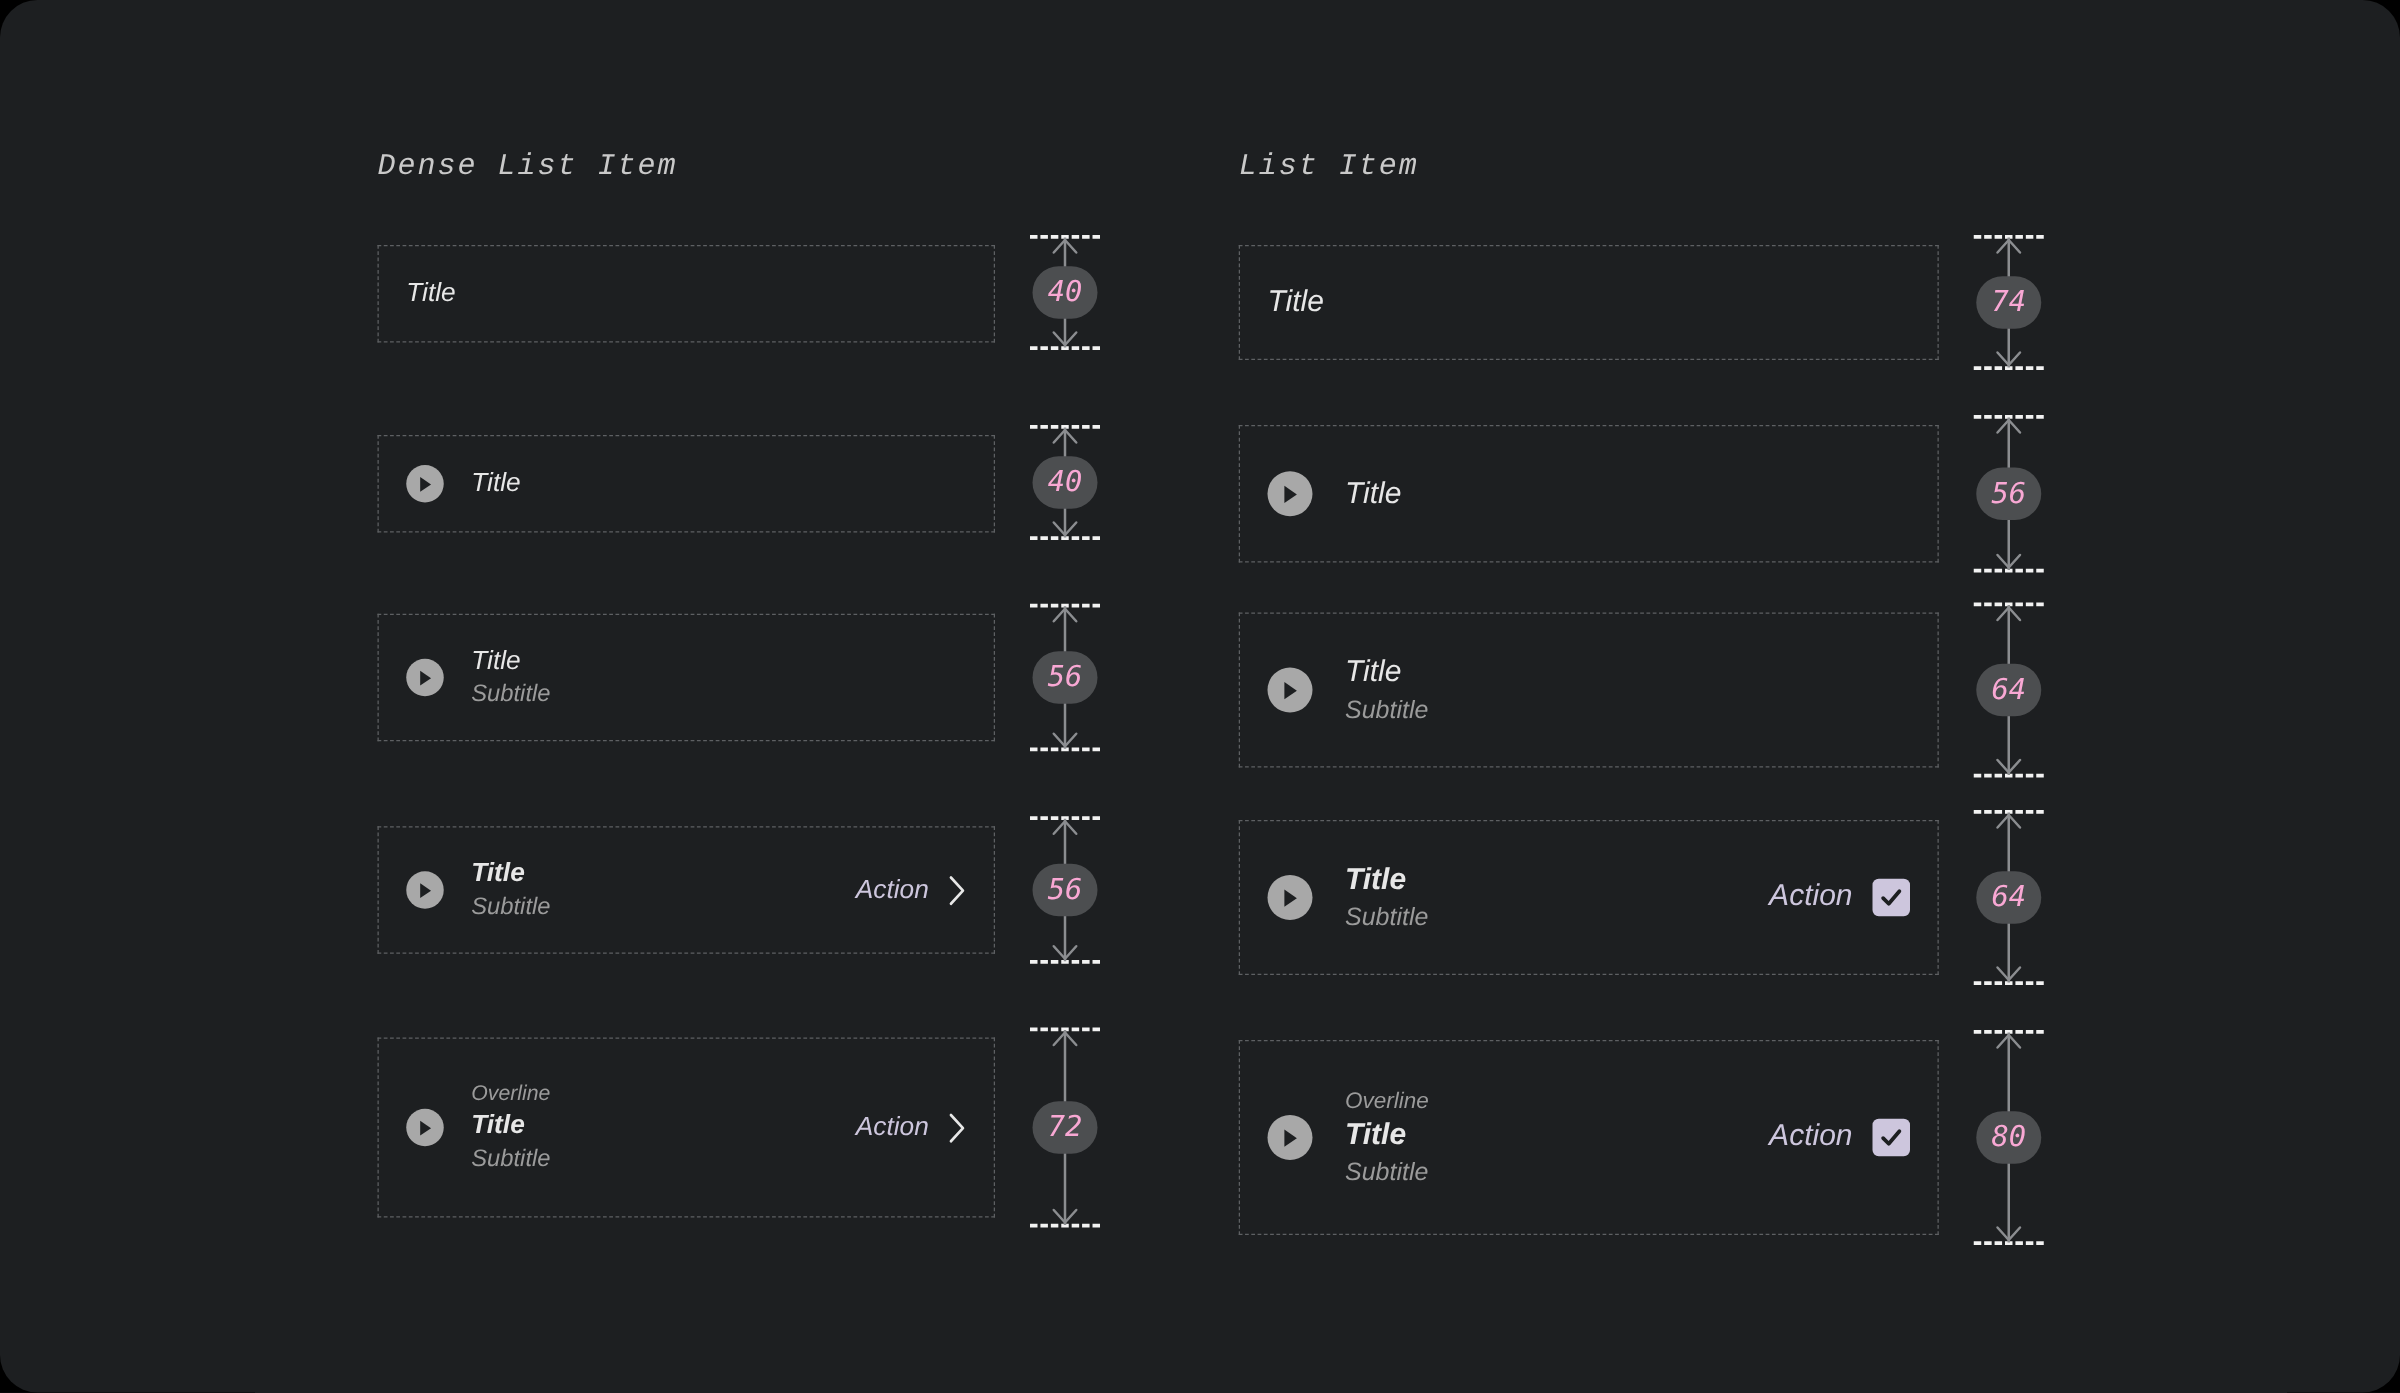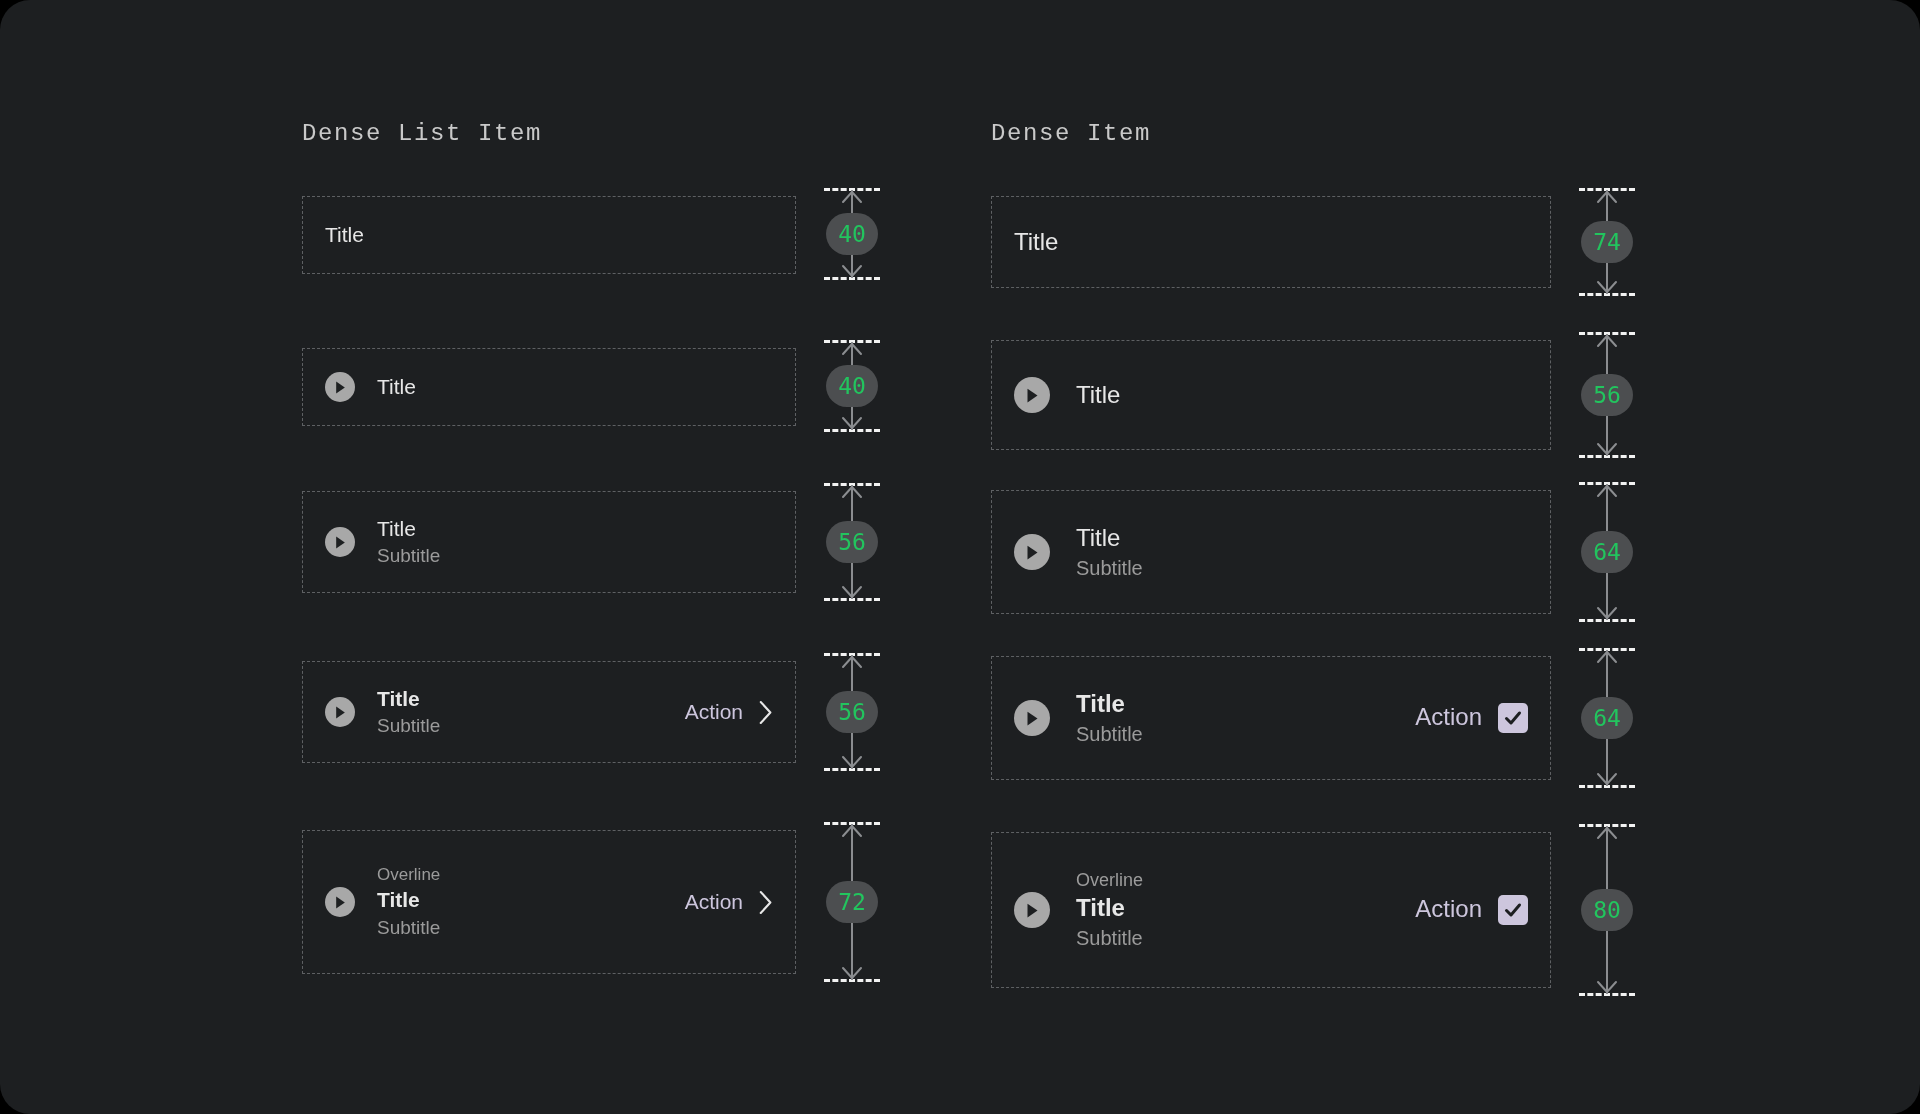--- a/index.html
+++ b/index.html
@@ -19,20 +19,21 @@
     height: 1114px;
     background: #1d1f21;
     border-radius: 30px;
   }
 
   .columns {
     position: absolute;
     left: 0; top: 0;
     width: 1570px;
     height: 1114px;
+    font-style: italic;
   }
 
   .column { position: absolute; top: 0; }
   .column.dense { left: 302px; width: 570px; }
   .column.regular { left: 991px; width: 650px; }
 
   .col-heading {
     position: absolute;
     top: 120px;
     left: 0;
@@ -171,21 +172,21 @@
   .gauge-badge {
     position: absolute;
     left: 50%;
     top: 50%;
     transform: translate(-50%, -50%);
     min-width: 52px;
     height: 42px;
     padding: 0 8px;
     border-radius: 21px;
     background: #4c4e50;
-    color: #22c55e;
+    color: #f9a8d4;
     font-family: "DejaVu Sans Mono", "Liberation Mono", monospace;
     font-size: 23px;
     display: flex;
     align-items: center;
     justify-content: center;
   }
 </style>
 </head>
 <body>
 
@@ -317,21 +318,21 @@
           <svg class="gauge-arrow up" width="22" height="14" viewBox="0 0 22 14">
             <path d="M2 12 L11 2 L20 12" fill="none" stroke="#8b8d90" stroke-width="2" stroke-linecap="round" stroke-linejoin="round"></path>
           </svg>
           <svg class="gauge-arrow down" width="22" height="14" viewBox="0 0 22 14">
             <path d="M2 2 L11 12 L20 2" fill="none" stroke="#8b8d90" stroke-width="2" stroke-linecap="round" stroke-linejoin="round"></path>
           </svg>
           <div class="gauge-badge">72</div>
         </div>
       </div>
       <div class="column regular">
-        <div class="col-heading">Dense Item</div>
+        <div class="col-heading">List Item</div>
         <div class="row-box" style="top: 196px; height: 92px;">
           <div class="texts">
             <div class="title">Title</div>
           </div>
         </div>
         <div class="gauge" style="top: 188px; height: 108px;">
           <div class="gauge-cap top"></div>
           <div class="gauge-cap bottom"></div>
           <div class="gauge-line"></div>
           <svg class="gauge-arrow up" width="22" height="14" viewBox="0 0 22 14">

